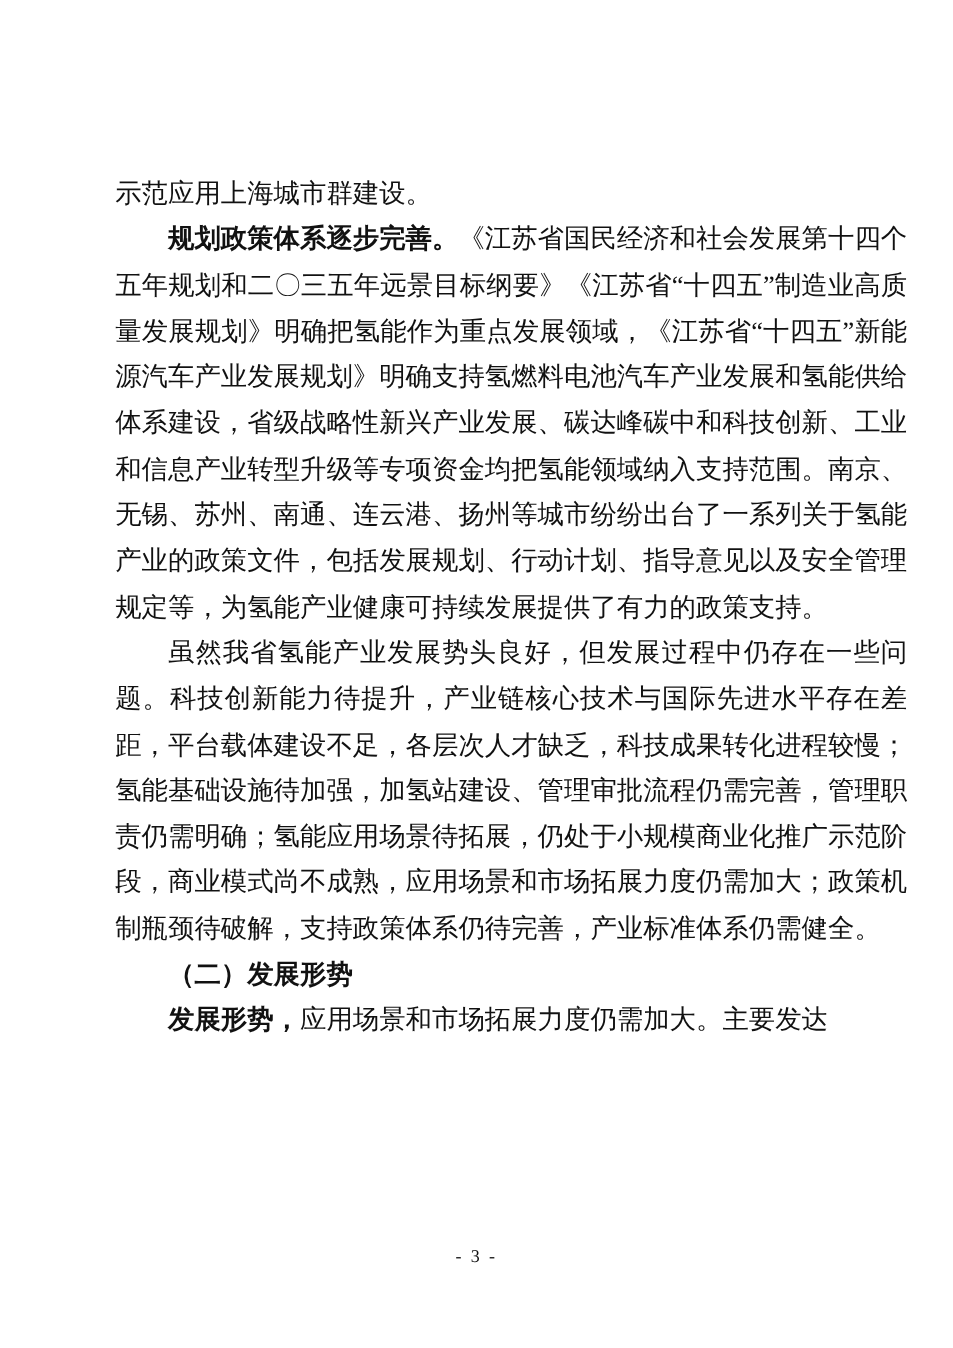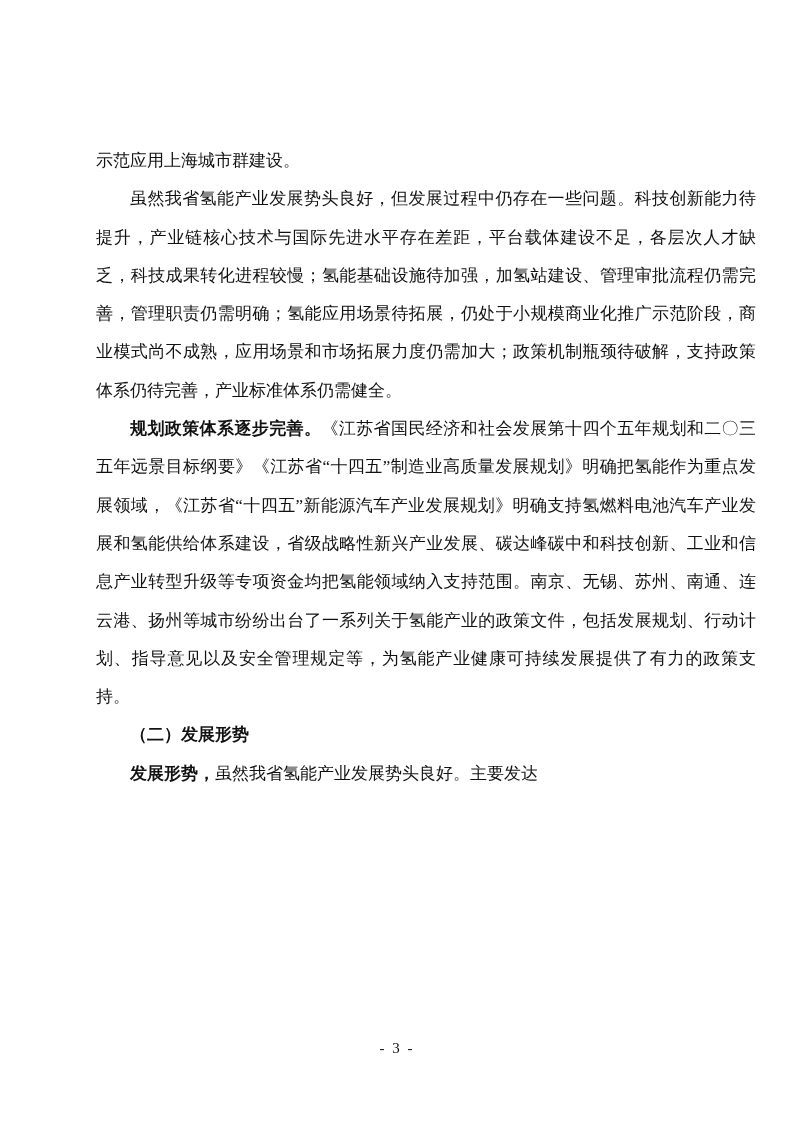--- a/index.html
+++ b/index.html
@@ -14,21 +14,21 @@
     background: #ffffff;
     overflow: hidden;
     font-family: "Liberation Serif", "DejaVu Serif", serif;
     color: #111111;
   }
   .content {
     position: absolute;
     left: 96px;
     top: 142px;
     width: 660px;
-    font-size: 17px;
+    font-size: 22px;
     line-height: 38.3px;
     text-align: justify;
     letter-spacing: 0;
   }
   .content p {
     margin: 0;
     padding: 0;
     text-indent: 2em;
   }
   .content p.no-indent {
@@ -53,25 +53,25 @@
 </style>
 </head>
 <body>
 
 <div class="page">
 
   <div class="content">
 
     <p class="no-indent"><span>示范应用上海城市群建设。</span></p>
 
+    <p><b>规划政策体系逐步完善。</b><span>《江苏省国民经济和社会发展第十四个五年规划和二〇三五年远景目标纲要》《江苏省“十四五”制造业高质量发展规划》明确把氢能作为重点发展领域，《江苏省“十四五”新能源汽车产业发展规划》明确支持氢燃料电池汽车产业发展和氢能供给体系建设，省级战略性新兴产业发展、碳达峰碳中和科技创新、工业和信息产业转型升级等专项资金均把氢能领域纳入支持范围。南京、无锡、苏州、南通、连云港、扬州等城市纷纷出台了一系列关于氢能产业的政策文件，包括发展规划、行动计划、指导意见以及安全管理规定等，为氢能产业健康可持续发展提供了有力的政策支持。</span></p>
+
     <p><span>虽然我省氢能产业发展势头良好，但发展过程中仍存在一些问题。科技创新能力待提升，产业链核心技术与国际先进水平存在差距，平台载体建设不足，各层次人才缺乏，科技成果转化进程较慢；氢能基础设施待加强，加氢站建设、管理审批流程仍需完善，管理职责仍需明确；氢能应用场景待拓展，仍处于小规模商业化推广示范阶段，商业模式尚不成熟，应用场景和市场拓展力度仍需加大；政策机制瓶颈待破解，支持政策体系仍待完善，产业标准体系仍需健全。</span></p>
-
-    <p><b>规划政策体系逐步完善。</b><span>《江苏省国民经济和社会发展第十四个五年规划和二〇三五年远景目标纲要》《江苏省“十四五”制造业高质量发展规划》明确把氢能作为重点发展领域，《江苏省“十四五”新能源汽车产业发展规划》明确支持氢燃料电池汽车产业发展和氢能供给体系建设，省级战略性新兴产业发展、碳达峰碳中和科技创新、工业和信息产业转型升级等专项资金均把氢能领域纳入支持范围。南京、无锡、苏州、南通、连云港、扬州等城市纷纷出台了一系列关于氢能产业的政策文件，包括发展规划、行动计划、指导意见以及安全管理规定等，为氢能产业健康可持续发展提供了有力的政策支持。</span></p>
 
     <p class="section-heading"><span>（二）发展形势</span></p>
 
-    <p><b>发展形势，</b><span>虽然我省氢能产业发展势头良好。主要发达</span></p>
+    <p><b>发展形势，</b><span>应用场景和市场拓展力度仍需加大。主要发达</span></p>
 
   </div>
 
   <div class="footer">- 3 -</div>
 
 </div>
 
 </body></html>

